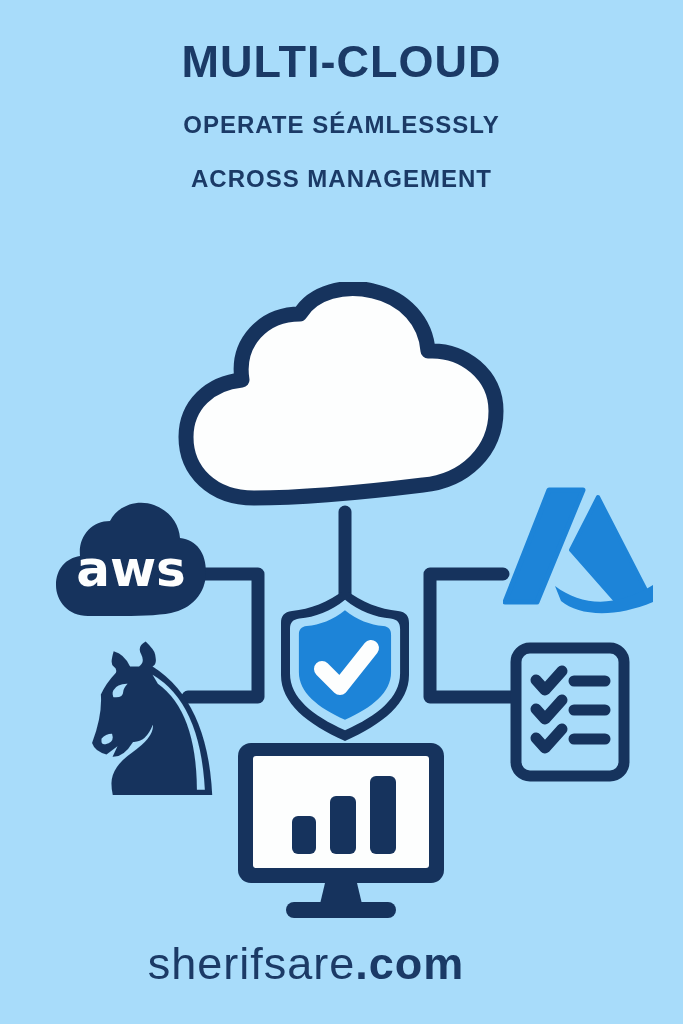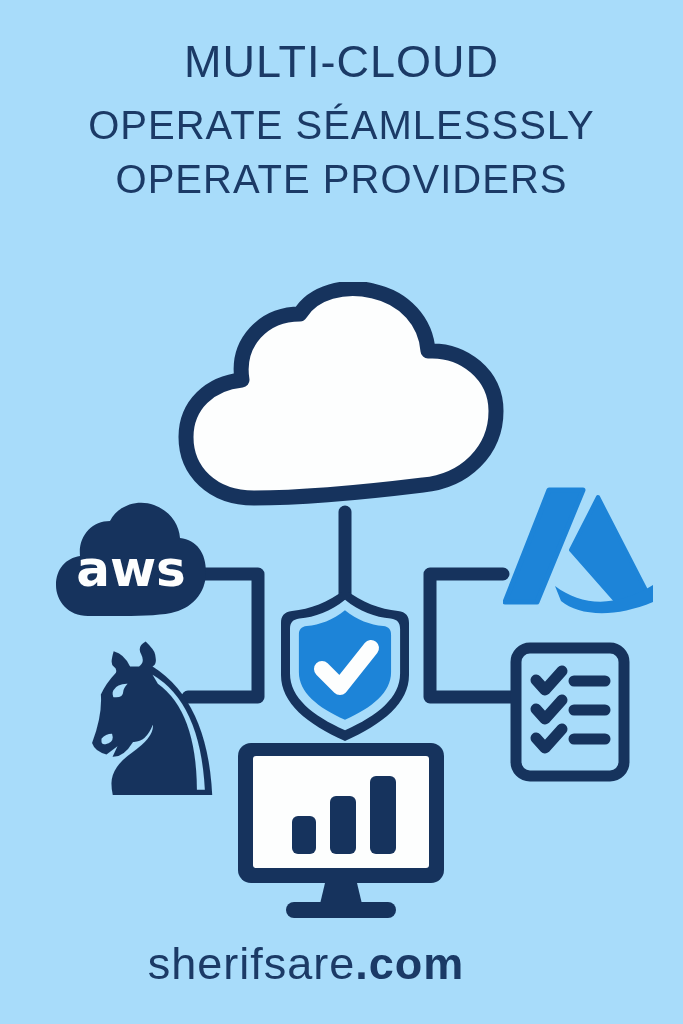--- a/index.html
+++ b/index.html
@@ -9,26 +9,26 @@
     width:683px;height:1024px;
     background:#a8dcfa;
     overflow:hidden;
   }
   .abs{position:absolute;}
   .header{
     position:absolute;top:34px;left:0;width:683px;
     text-align:center;color:#1b3a66;
   }
   .title-line{
-    font-size:45px;font-weight:400;letter-spacing:1px;
+    font-size:45px;font-weight:700;letter-spacing:1px;
     line-height:55px;color:#1b3a66;
   }
   .subtitle{margin-top:9px;}
   .subtitle-line{
-    font-size:40px;font-weight:400;letter-spacing:1px;
+    font-size:24px;font-weight:700;letter-spacing:1px;
     line-height:54px;color:#1b3a66;
   }
   .connector-layer{position:absolute;left:0;top:0;z-index:1;}
   .icon{z-index:2;}
   .shield{z-index:3;}
   .knight{
     position:absolute;left:58px;top:618px;width:152px;height:190px;
     font-family:"DejaVu Sans", sans-serif;
     font-size:210px;line-height:1;
     text-align:center;color:#16335d;z-index:2;
@@ -42,21 +42,21 @@
 </style>
 </head>
 <body>
 
 <div class="poster">
 
   <div class="header">
     <div class="title-line">MULTI-CLOUD</div>
     <div class="subtitle">
       <div class="subtitle-line">OPERATE SÉAMLESSSLY</div>
-      <div class="subtitle-line">OPERATE PROVIDERS</div>
+      <div class="subtitle-line">ACROSS MANAGEMENT</div>
     </div>
   </div>
 
   <svg class="connector-layer" width="683" height="1024" viewBox="0 0 683 1024">
     <line x1="345" y1="512" x2="345" y2="604" stroke="#16335d" stroke-width="13" stroke-linecap="round"></line>
     <polyline points="203,574 258,574 258,697 188,697" fill="none" stroke="#16335d" stroke-width="13" stroke-linecap="round" stroke-linejoin="round"></polyline>
     <polyline points="503,574 430,574 430,697 512,697" fill="none" stroke="#16335d" stroke-width="13" stroke-linecap="round" stroke-linejoin="round"></polyline>
   </svg>
 
   <svg class="abs icon" style="left:166px;top:282px;" width="356" height="244" viewBox="0 0 356 244">

